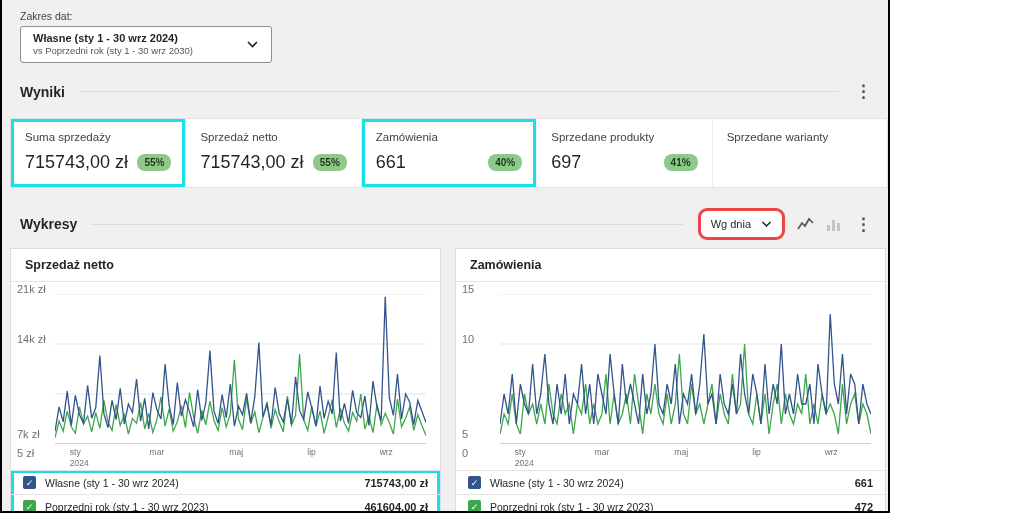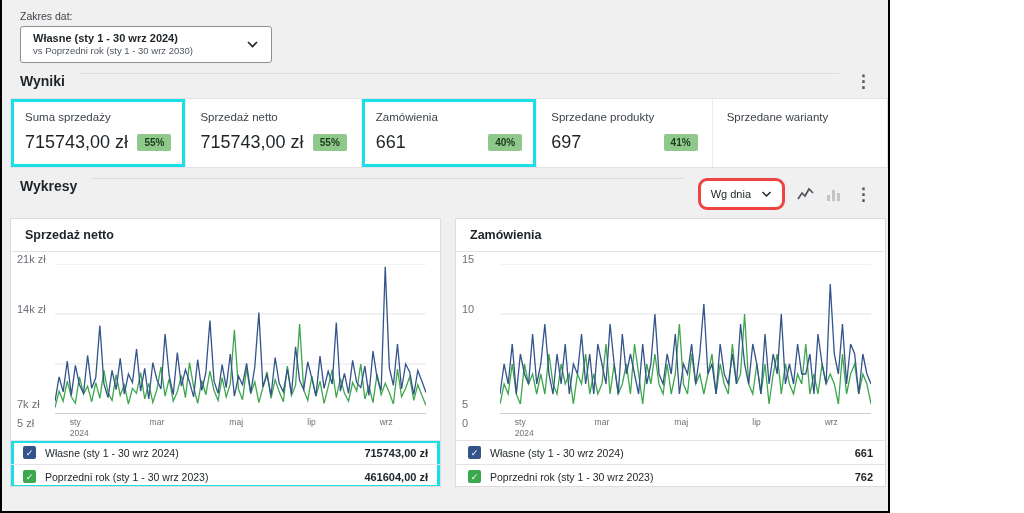--- a/index.html
+++ b/index.html
@@ -17,33 +17,33 @@
   .date-label { font-size: 10.5px; color: #3c434a; margin-bottom: 4px; }
   .date-dd {
     width: 252px; background: #fff; border: 1px solid #8c8f94; border-radius: 3px;
     padding: 5px 12px 6px 12px; display: flex; align-items: center; justify-content: space-between;
     cursor: pointer;
   }
   .dd-primary { font-size: 11px; font-weight: bold; color: #1d2327; }
   .dd-secondary { font-size: 9.5px; color: #50575e; margin-top: 1px; }
 
   
-  .section-head { display: flex; gap: 14px; margin: 10px 14px 0 18px; }
+  .section-head { display: flex; align-items: center; gap: 14px; margin: 20px 14px 0 18px; }
   .section-title { font-size: 14px; font-weight: bold; color: #1d2327; }
   .rule { flex: 1; border-top: 1px solid #dcdcde; height: 0; }
   .kebab { font-size: 17px; color: #50575e; cursor: pointer; line-height: 1; padding: 0 2px; font-weight: bold; }
 
   
-  .cards { display: flex; margin: 8px 0 0 8px; background: #404040; border: 1px solid #e2e2e4; }
+  .cards { display: flex; margin: 18px 0 0 8px; background: #404040; border: 1px solid #e2e2e4; }
   .card { flex: 1; padding: 12px 14px 14px 14px; border-right: 1px solid #ebebee; display: flex; flex-direction: column; gap: 9px; cursor: pointer; background: #fff; }
   .card:last-child { border-right: none; gap: 27px; }
   .card-label { font-size: 11.5px; color: #3c434a; }
   .value-row { display: flex; align-items: center; justify-content: space-between; }
   .card-value { font-size: 18px; color: #1d2327; font-weight: 500; }
-  .badge { font-size: 10px; font-weight: bold; padding: 3px 7px; border-radius: 2px; background: #8ec88b; color: #1c3b1c; }
+  .badge { font-size: 10px; font-weight: bold; padding: 3px 7px; border-radius: 8px; background: #8ec88b; color: #1c3b1c; }
   .card.hl { box-shadow: inset 0 0 0 3px #18dfe8; }
 
   
   .controls { display: flex; align-items: center; gap: 12px; }
   .interval { display: flex; align-items: center; gap: 10px; background: #fff; border: 3px solid #ef4444; border-radius: 9px; padding: 7px 10px; font-size: 11px; font-weight: 500; color: #1d2327; cursor: pointer; }
   .chart-type-icon { cursor: pointer; display: flex; align-items: center; }
 
   
   .panels { display: flex; gap: 14px; margin: 8px 2px 0 8px; }
   .panel { flex: 1; background: #fff; border: 1px solid #dcdcde; height: 269px; display: flex; flex-direction: column; overflow: hidden; }
@@ -219,19 +219,19 @@
       </div>
       <div class="legend">
         <div class="legend-row">
           <span class="legend-check" style="background: rgb(51, 84, 138);">✓</span>
           <span class="legend-label">Własne (sty 1 - 30 wrz 2024)</span>
           <span class="legend-value">661</span>
         </div>
         <div class="legend-row">
           <span class="legend-check" style="background: rgb(61, 167, 78);">✓</span>
           <span class="legend-label">Poprzedni rok (sty 1 - 30 wrz 2023)</span>
-          <span class="legend-value">762</span>
+          <span class="legend-value">472</span>
         </div>
       </div>
     </div>
 
   </div>
 </div>
 
 </body></html>

